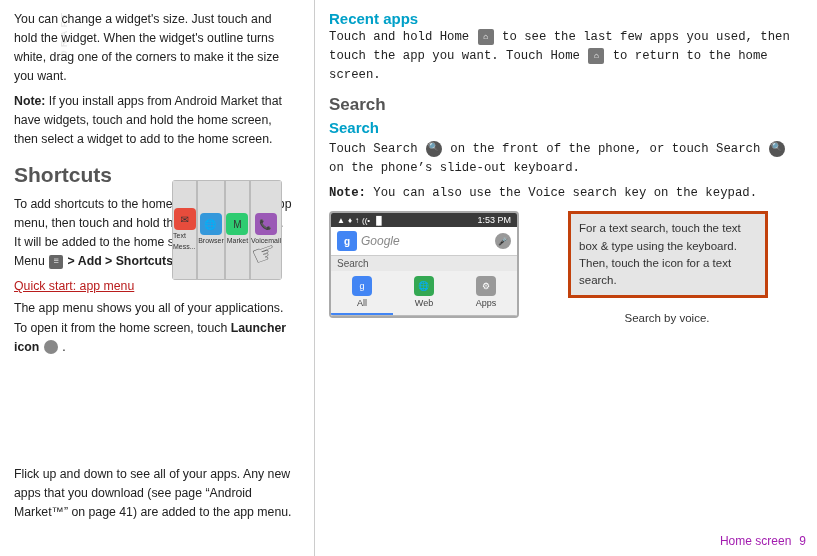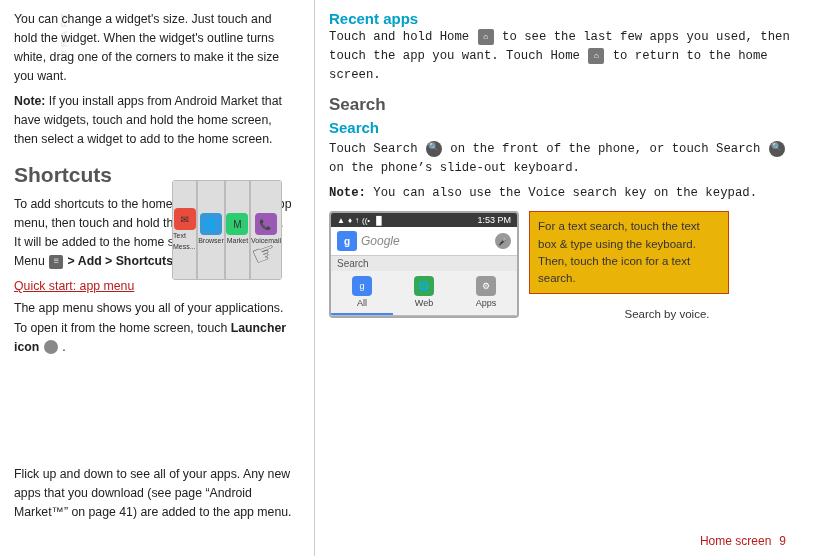--- a/index.html
+++ b/index.html
@@ -250,24 +250,25 @@
       flex: 1;
       display: flex;
       flex-direction: column;
       gap: 10px;
     }
 
     .annotation-text {
       font-size: 11.5px;
       line-height: 1.5;
       color: #333;
-      border: 1px solid #c2410c;
+      border: 3px solid #c2410c;
       padding: 6px 8px;
-      background: #eab308;
+      background: #e5e5e5;
       max-width: 200px;
+      margin-left: 39px;
     }
 
     .search-by-voice {
       font-size: 11.5px;
       color: #333;
       text-align: center;
       margin-top: 4px;
     }
 
     
@@ -532,18 +533,18 @@
 
       <div class="annotation-box">
         <div class="annotation-text">For a text search, touch the text box &amp; type using the keyboard. Then, touch the icon for a text search.</div>
         <div class="search-by-voice">Search by voice.</div>
       </div>
 
     </div>
 
   </div>
 
-  <div style="position:absolute; bottom:8px; right:31px; font-size:12px; color:#b91c1c; display:flex; gap:8px; align-items:center;">
+  <div style="position:absolute; bottom:8px; right:11px; font-size:12px; color:#a21caf; display:flex; gap:8px; align-items:center;">
     <span>Home screen</span>
     <span>9</span>
   </div>
 
 </div>
 
 </body></html>

